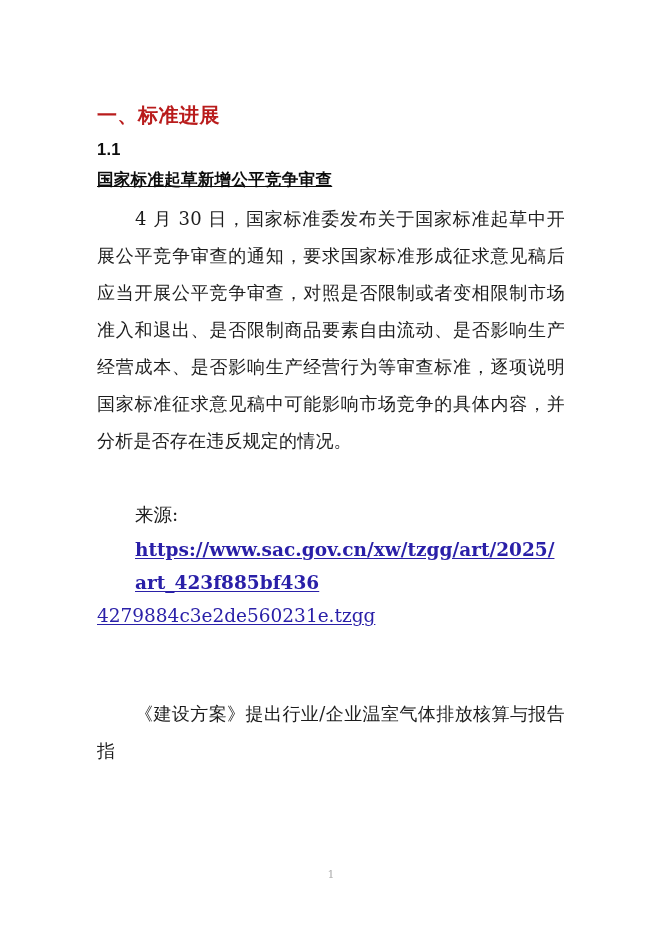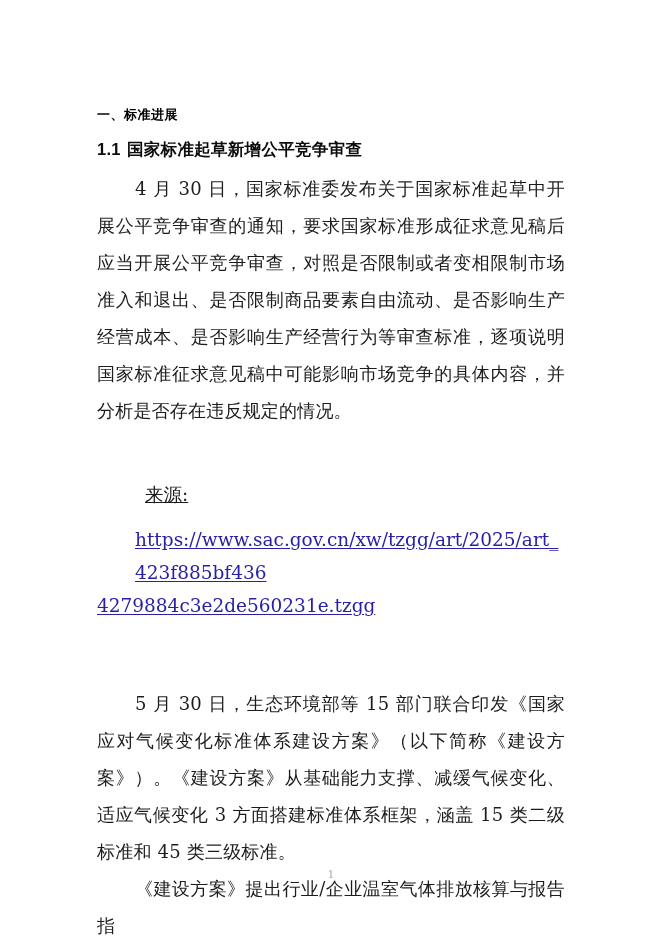--- a/index.html
+++ b/index.html
@@ -20,46 +20,48 @@
     position: absolute;
     left: 97px;
     top: 100px;
     width: 468px;
   }
 
   
   .h1 {
     font-family: "Liberation Sans", "DejaVu Sans", sans-serif;
     font-weight: bold;
-    font-size: 13px;
+    font-size: 20px;
     line-height: 30px;
     letter-spacing: 0.5px;
-    color: #000000;
+    color: #b91c1c;
     margin: 0;
     white-space: nowrap;
   }
   .h2 {
     font-family: "Liberation Sans", "DejaVu Sans", sans-serif;
     font-weight: bold;
     font-size: 16.5px;
     line-height: 30px;
     letter-spacing: 0.3px;
     color: #0d0d0d;
     margin: 0;
+    flex-direction: column;
   }
   .h2-row {
     display: flex;
     align-items: baseline;
   }
   .h2-num {
     flex: 0 0 auto;
     width: 30px;
   }
   .h2-text {
     flex: 1 1 auto;
+    text-decoration: underline;
   }
   .sp-after-h1 { height: 4px; }
   .sp-after-h2 { height: 6px; }
 
   
   .para {
     font-size: 18px;
     line-height: 37px;
     text-align: justify;
     text-justify: inter-character;
@@ -72,24 +74,23 @@
     text-indent: 38px;
   }
 
   
   .gap-lg { height: 37px; }
   .gap-md { height: 20px; }
 
   .source-label {
     font-size: 18.5px;
     line-height: 37px;
-    margin: 10px;
+    margin: 0;
     padding-left: 38px;
     color: #1c1c1c;
-    text-decoration: underline;
   }
   .link-block {
     font-size: 18.5px;
     line-height: 33px;
     margin: 0;
     color: #2a20a8;
     word-break: break-all;
   }
   .link-block .url {
     color: #2a20a8;
@@ -128,32 +129,31 @@
 
     <div class="sp-after-h2"></div>
 
     <p class="para indent2">4 月 30 日，国家标准委发布关于国家标准起草中开展公平竞争审查的通知，要求国家标准形成征求意见稿后应当开展公平竞争审查，对照是否限制或者变相限制市场准入和退出、是否限制商品要素自由流动、是否影响生产经营成本、是否影响生产经营行为等审查标准，逐项说明国家标准征求意见稿中可能影响市场竞争的具体内容，并分析是否存在违反规定的情况。</p>
 
     <div class="gap-lg"></div>
 
     <p class="source-label">来源:</p>
 
     <p class="link-block link-line1" style="color: rgb(42, 32, 168);">
-      <span class="url" style="color: rgb(42, 32, 168);">https://www.sac.gov.cn/xw/tzgg/art/2025/art_423f885bf436</span>
+      <span class="url" style="color: rgb(42, 32, 168); font-weight: bold;">https://www.sac.gov.cn/xw/tzgg/art/2025/art_423f885bf436</span>
     </p>
     <p class="link-block link-line2" style="color: rgb(42, 32, 168);">
       <span class="url" style="color: rgb(42, 32, 168);">4279884c3e2de560231e.tzgg</span>
     </p>
 
     <div class="gap-lg"></div>
     <div class="gap-md"></div>
 
 
     <div class="sp-after-h2"></div>
 
-    <p class="para indent2">5 月 30 日，生态环境部等 15 部门联合印发《国家应对气候变化标准体系建设方案》（以下简称《建设方案》）。《建设方案》从基础能力支撑、减缓气候变化、适应气候变化 3 方面搭建标准体系框架，涵盖 15 类二级标准和 45 类三级标准。</p>
 
     <p class="para indent2">《建设方案》提出行业/企业温室气体排放核算与报告指</p>
 
   </div>
 
   <div class="footer">1</div>
 </div>
 
 </body></html>

